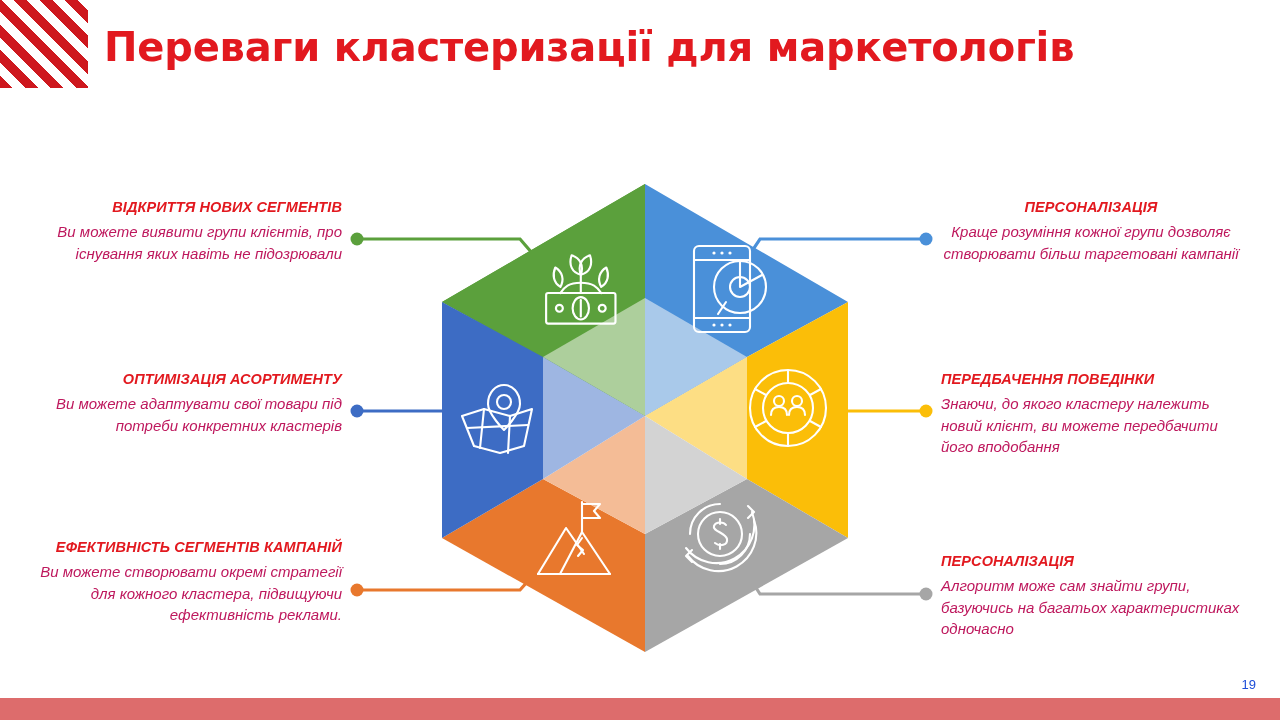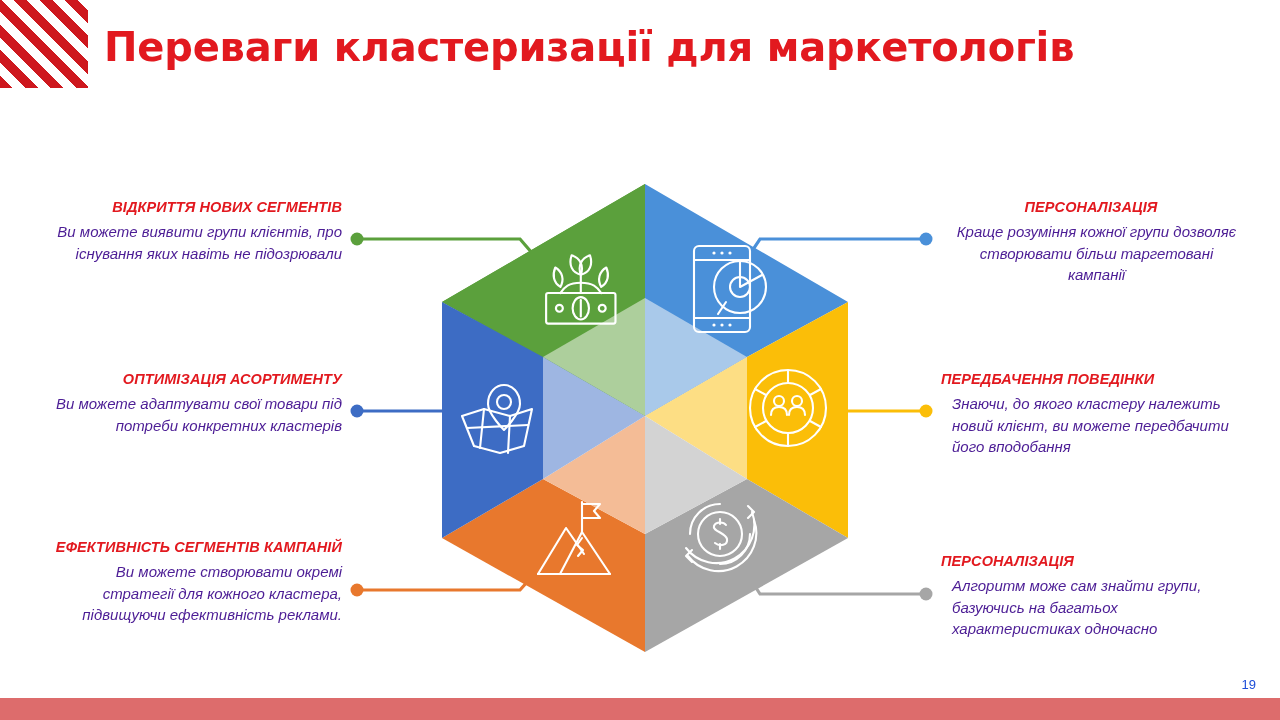--- a/index.html
+++ b/index.html
@@ -46,21 +46,21 @@
   .hex-wrap svg{display:block;}
 
   
   .block{position:absolute;font-style:italic;}
   .block .head{
     font-size:14.5px;font-weight:bold;color:#E2191F;
     line-height:1.25;margin-bottom:5px;
     letter-spacing:0.1px;
   }
   .block .body{
-    font-size:15px;color:#4c1d95;line-height:1.43;margin-left:11px;
+    font-size:15px;color:#be185d;line-height:1.43;
   }
   .left-block{text-align:right;}
   .right-block{text-align:left;}
 
   .b-l1{left:30px;top:198px;width:312px;}
   .b-l2{left:30px;top:370px;width:312px;}
   .b-l3{left:30px;top:538px;width:312px;}
   .b-r1{left:941px;top:198px;width:300px;text-align:center;}
   .b-r2{left:941px;top:370px;width:300px;}
   .b-r3{left:941px;top:552px;width:300px;}

